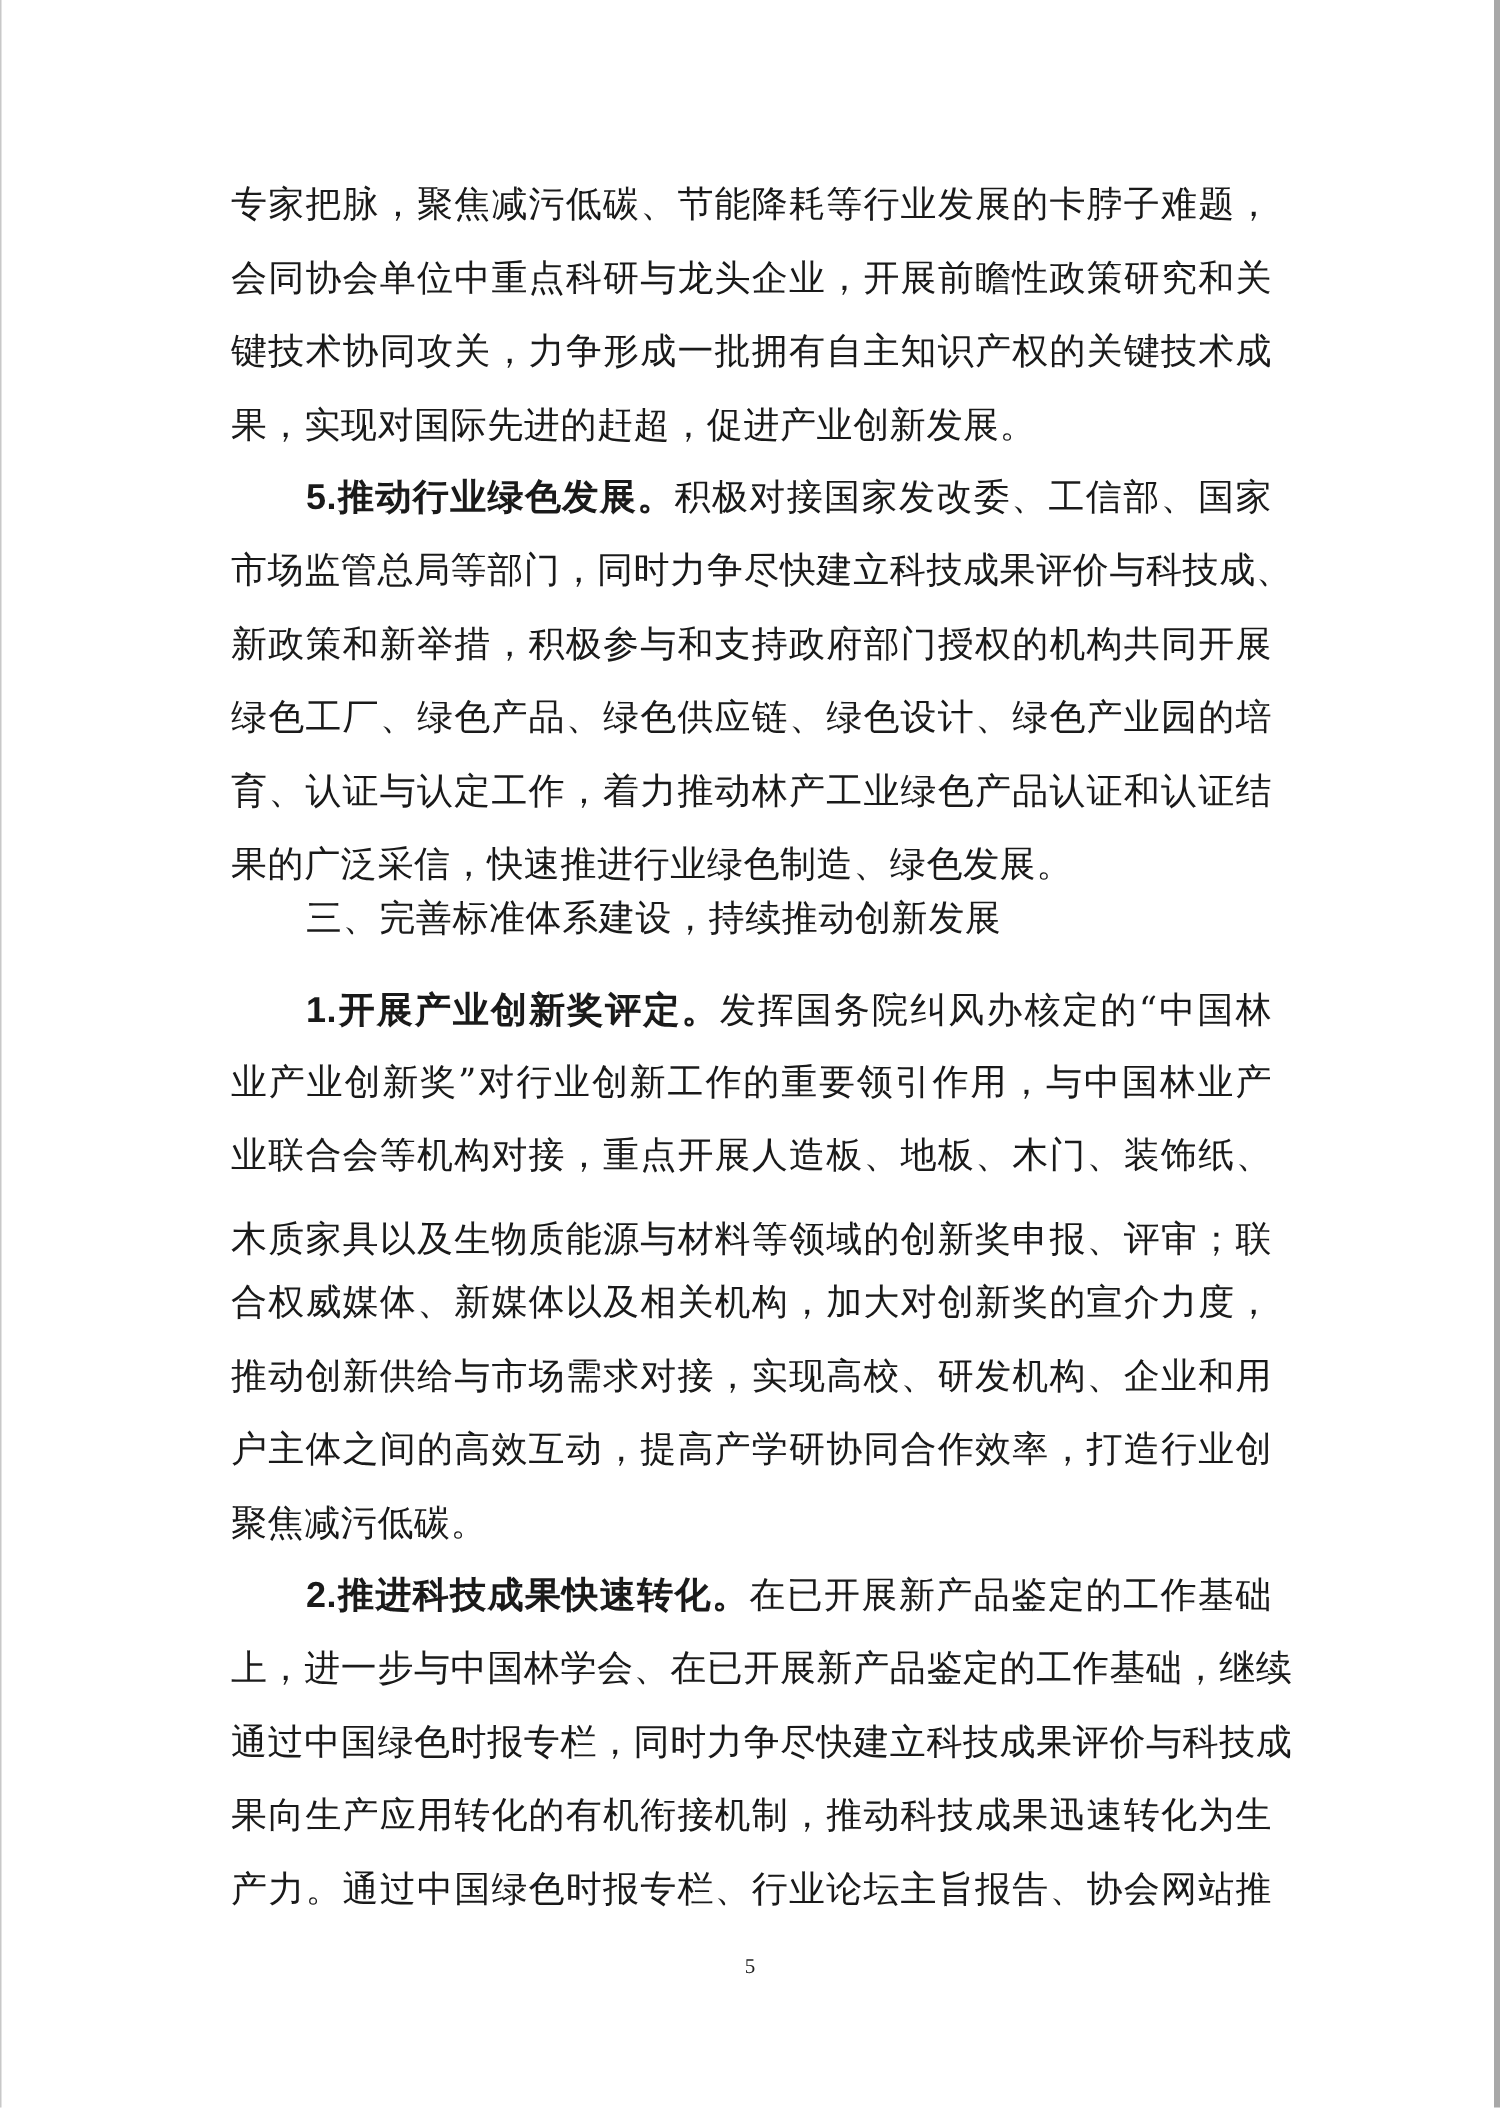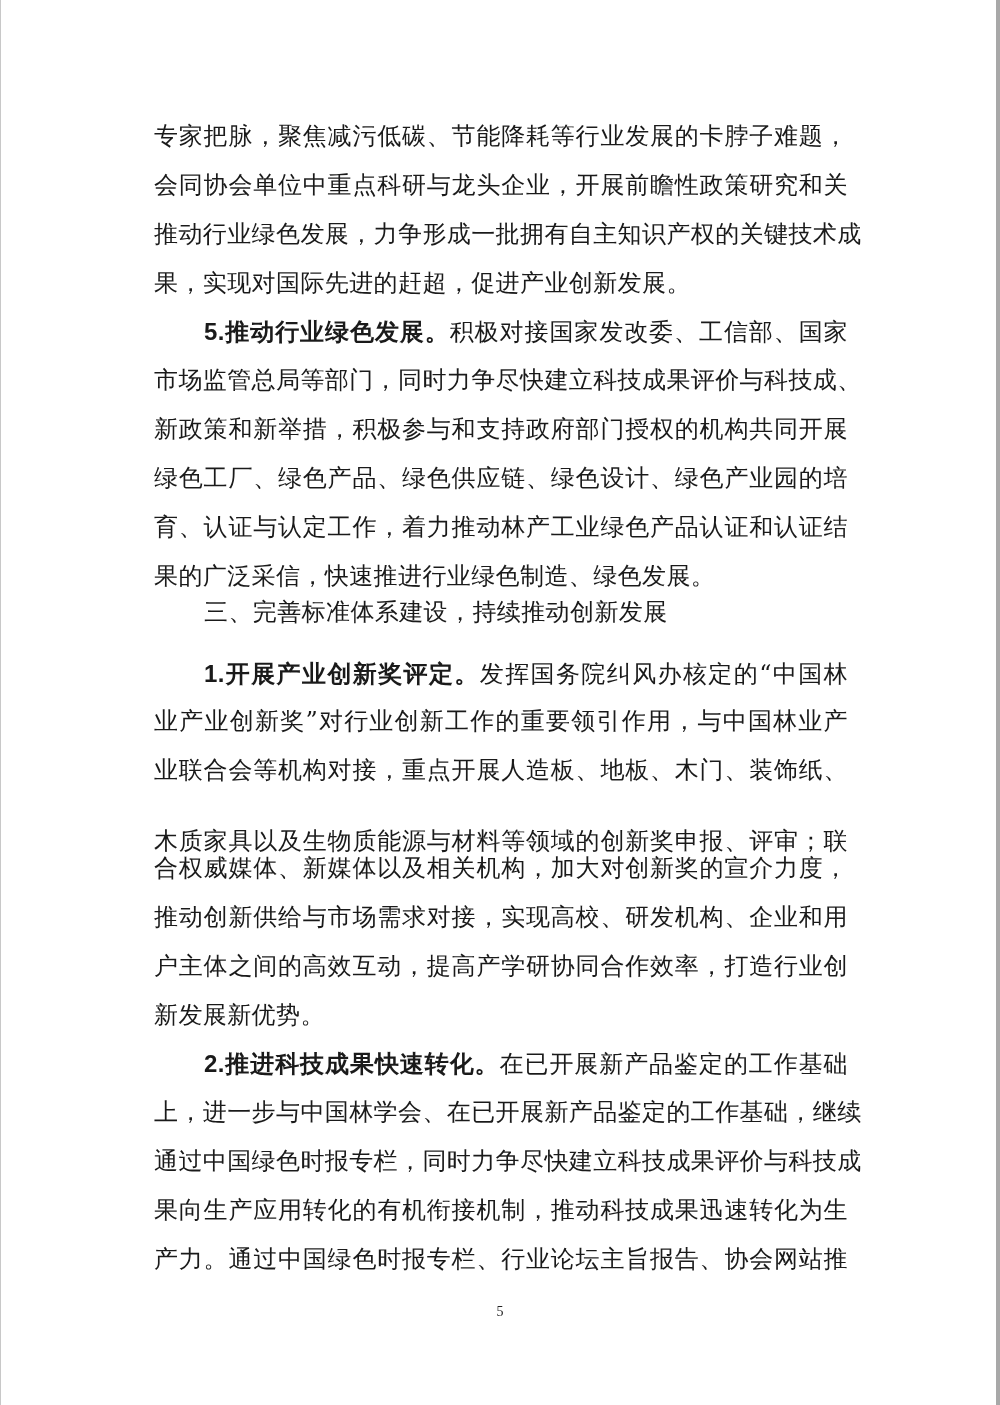--- a/index.html
+++ b/index.html
@@ -27,40 +27,40 @@
 </head>
 <body>
 
 <div class="edge-left"></div>
 <div class="edge-right"></div>
 
 <div class="page">
 
   <div class="line" style="top:0px">专家把脉，聚焦减污低碳、节能降耗等行业发展的卡脖子难题，</div>
   <div class="line" style="top:49px">会同协会单位中重点科研与龙头企业，开展前瞻性政策研究和关</div>
-  <div class="line" style="top:98px">推动行业绿色发展，力争形成一批拥有自主知识产权的关键技术成</div>
+  <div class="line" style="top:98px">键技术协同攻关，力争形成一批拥有自主知识产权的关键技术成</div>
   <div class="line last" style="top:147px">果，实现对国际先进的赶超，促进产业创新发展。</div>
 
   <div class="line indent" style="top:195px"><span class="bold">5.推动行业绿色发展。</span><span>积极对接国家发改委、工信部、国家</span></div>
   <div class="line" style="top:244px">市场监管总局等部门，同时力争尽快建立科技成果评价与科技成、</div>
   <div class="line" style="top:293px">新政策和新举措，积极参与和支持政府部门授权的机构共同开展</div>
   <div class="line" style="top:342px">绿色工厂、绿色产品、绿色供应链、绿色设计、绿色产业园的培</div>
   <div class="line" style="top:391px">育、认证与认定工作，着力推动林产工业绿色产品认证和认证结</div>
   <div class="line last" style="top:440px">果的广泛采信，快速推进行业绿色制造、绿色发展。</div>
 
   <div class="line indent last heading" style="top:476px">三、完善标准体系建设，持续推动创新发展</div>
 
   <div class="line indent" style="top:537px"><span class="bold">1.开展产业创新奖评定。</span><span>发挥国务院纠风办核定的“中国林</span></div>
   <div class="line" style="top:585px">业产业创新奖”对行业创新工作的重要领引作用，与中国林业产</div>
   <div class="line" style="top:634px">业联合会等机构对接，重点开展人造板、地板、木门、装饰纸、</div>
-  <div class="line" style="top:705px">木质家具以及生物质能源与材料等领域的创新奖申报、评审；联</div>
+  <div class="line" style="top:690px">木质家具以及生物质能源与材料等领域的创新奖申报、评审；联</div>
   <div class="line" style="top:732px">合权威媒体、新媒体以及相关机构，加大对创新奖的宣介力度，</div>
   <div class="line" style="top:781px">推动创新供给与市场需求对接，实现高校、研发机构、企业和用</div>
   <div class="line" style="top:830px">户主体之间的高效互动，提高产学研协同合作效率，打造行业创</div>
-  <div class="line last" style="top:879px">新发展新优势。</div>
+  <div class="line last" style="top:879px">聚焦减污低碳。</div>
 
   <div class="line indent" style="top:927px"><span class="bold">2.推进科技成果快速转化。</span><span>在已开展新产品鉴定的工作基础</span></div>
   <div class="line" style="top:976px">上，进一步与中国林学会、在已开展新产品鉴定的工作基础，继续</div>
   <div class="line" style="top:1025px">通过中国绿色时报专栏，同时力争尽快建立科技成果评价与科技成</div>
   <div class="line" style="top:1074px">果向生产应用转化的有机衔接机制，推动科技成果迅速转化为生</div>
   <div class="line" style="top:1123px">产力。通过中国绿色时报专栏、行业论坛主旨报告、协会网站推</div>
 </div>
 
 <div class="page-number">5</div>
 

